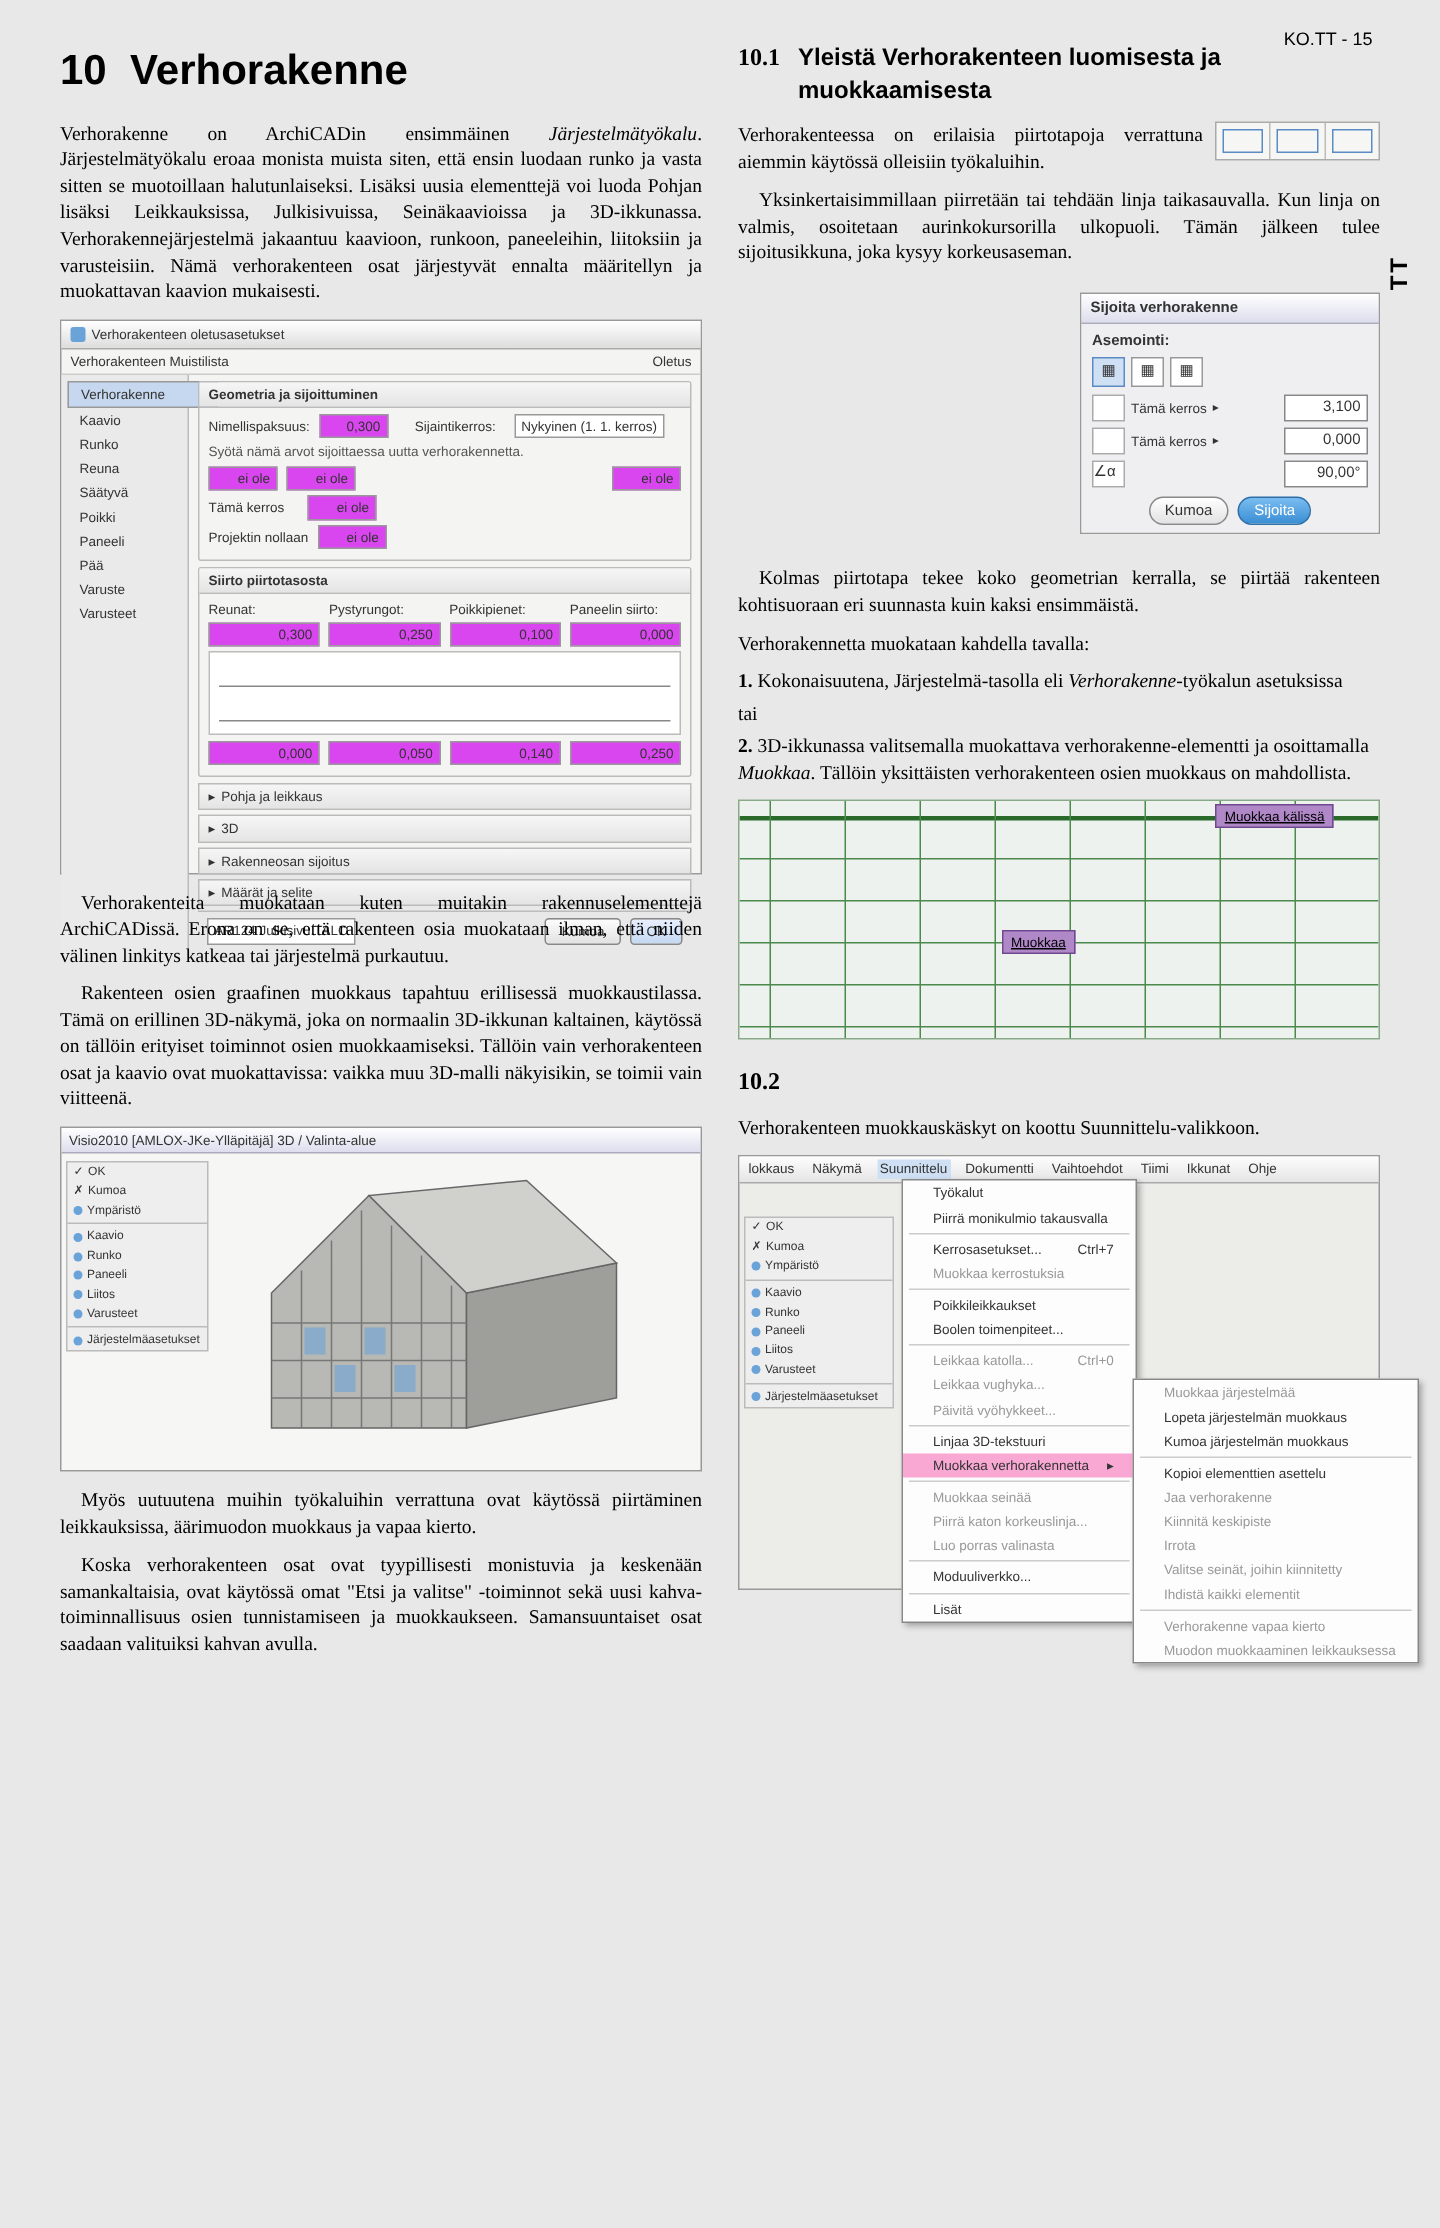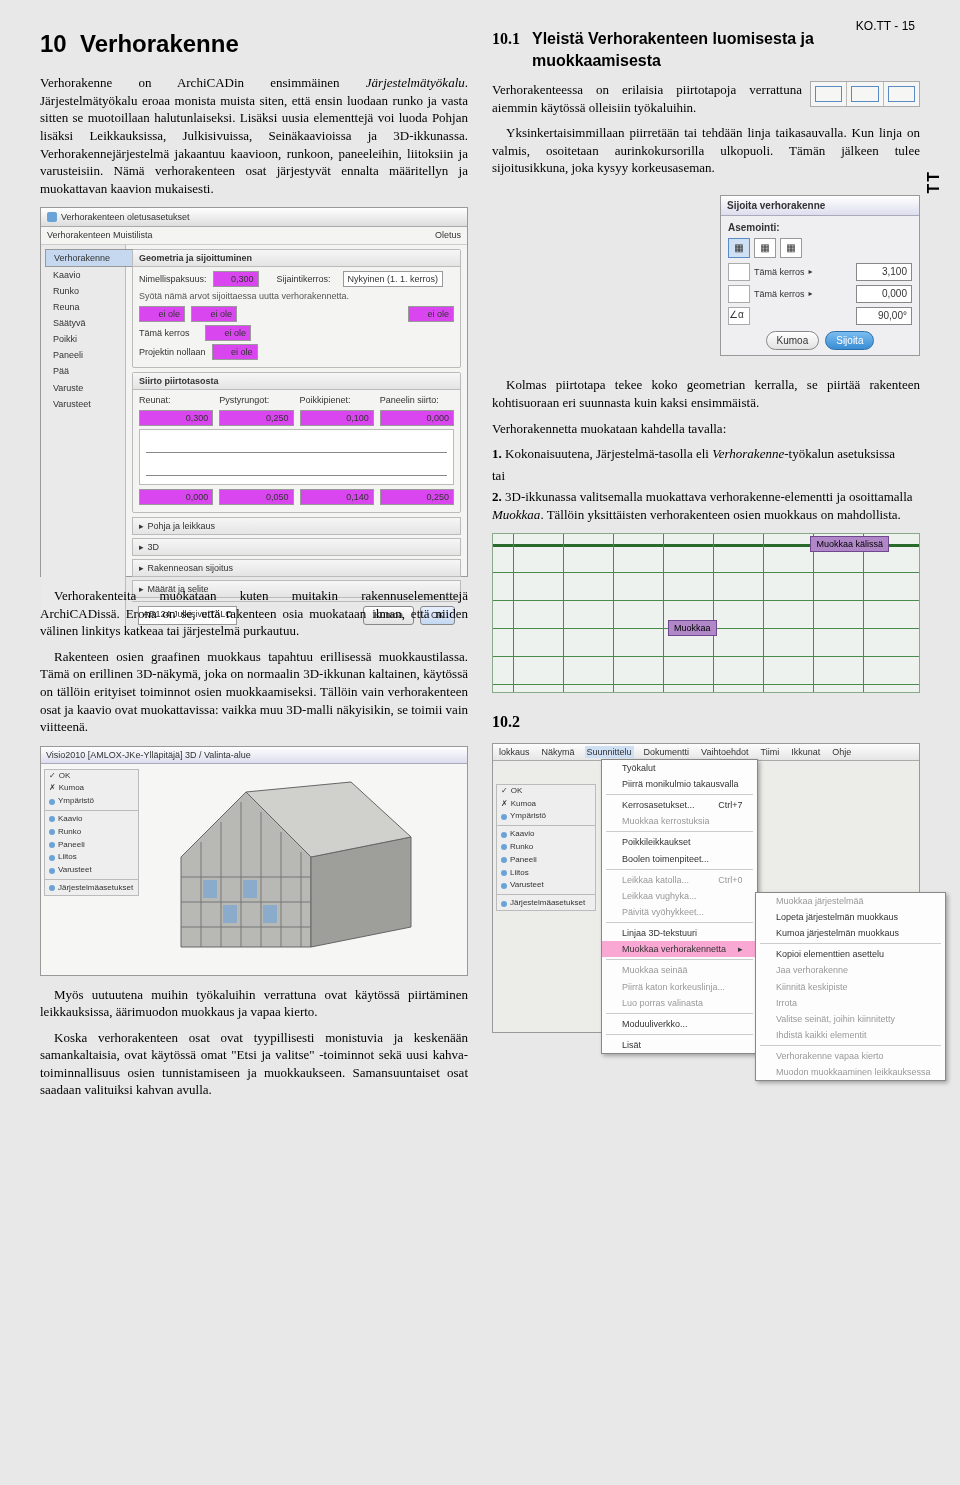--- a/index.html
+++ b/index.html
@@ -37,21 +37,21 @@
     display: flex;
     gap: 24px;
   }
   .col {
     flex: 1;
     min-width: 0;
   }
   h1.chapter {
     font-family: Arial, sans-serif;
     font-weight: bold;
-    font-size: 24px;
+    font-size: 28px;
     margin-bottom: 14px;
   }
   h2.section {
     font-family: Arial, sans-serif;
     font-weight: bold;
     font-size: 16px;
     margin: 0 0 10px 0;
     display: flex;
     gap: 12px;
   }
@@ -109,21 +109,21 @@
   .ss2 .sbtn.pri{background:linear-gradient(#7abcf0,#3a8ed4);color:#fff;border-color:#2e6fa8;}
   .iconstrip{float:right; width:110px; height:26px; border:1px solid #aaa; background:#f6f6f4; margin:0 0 4px 8px; display:flex;}
   .iconstrip div{flex:1;border-right:1px solid #bbb;position:relative;}
   .iconstrip div:last-child{border-right:none;}
   .iconstrip div::after{content:"";position:absolute;inset:4px;border:1px solid #5a8bc4;}
   
   .ss3{height:160px;background:#eef2ee;border:1px solid #8a8;position:relative;overflow:hidden;}
   .ss3 .vline{position:absolute;top:0;bottom:0;width:1px;background:#4a8a4a;}
   .ss3 .hline{position:absolute;left:0;right:0;height:1px;background:#4a8a4a;}
   .ss3 .hline.th{height:3px;background:#2a6a2a;}
-  .ss3 .tag{position:absolute;background:#b088c8;color:#000;font-size:9px;padding:1px 5px;border:1px solid #704890;}
+  .ss3 .tag{position:absolute;background:#b088c8;color:#000;font-size:9px;padding:1px 5px;border:1px solid #704890;text-decoration:underline;}
   
   .ss4{height:230px;background:#f6f6f4;position:relative;overflow:hidden;}
   .ss4 .tb{background:linear-gradient(#fff,#dde);border-bottom:1px solid #aab;padding:2px 5px;font-size:9px;}
   .ss4 .side{position:absolute;left:3px;top:22px;width:95px;background:#eee;border:1px solid #bbb;font-size:8px;}
   .ss4 .side .srow{padding:1px 4px;display:flex;gap:3px;align-items:center;}
   .ss4 .side .dot{width:6px;height:6px;border-radius:50%;background:#6aa3d8;}
   .ss4 .building{position:absolute;left:110px;top:30px;width:280px;height:180px;}
   
   .ss5{height:290px;background:#ecece9;position:relative;font-size:9px;}
   .ss5 .menubar{background:linear-gradient(#fdfdfd,#e5e5e5);border-bottom:1px solid #aaa;padding:2px 4px;display:flex;gap:8px;}
@@ -379,20 +379,21 @@
         <div class="vline" style="left:270px"></div>
         <div class="vline" style="left:320px"></div>
         <div class="vline" style="left:370px"></div>
       <div class="tag" style="right:30px;top:2px">Muokkaa kälissä</div>
       <div class="tag" style="left:175px;top:86px">Muokkaa</div>
     </div>
 
     <h2 class="section" style="margin-top:18px">
       <span class="num">10.2</span>
     </h2>
+    <p class="noindent">Verhorakenteen muokkauskäskyt on koottu Suunnittelu-valikkoon.</p>
 
     <div class="screenshot ss5">
       <div class="menubar">
         <span class="m">lokkaus</span>
         <span class="m">Näkymä</span>
         <span class="m sel">Suunnittelu</span>
         <span class="m">Dokumentti</span>
         <span class="m">Vaihtoehdot</span>
         <span class="m">Tiimi</span>
         <span class="m">Ikkunat</span>

